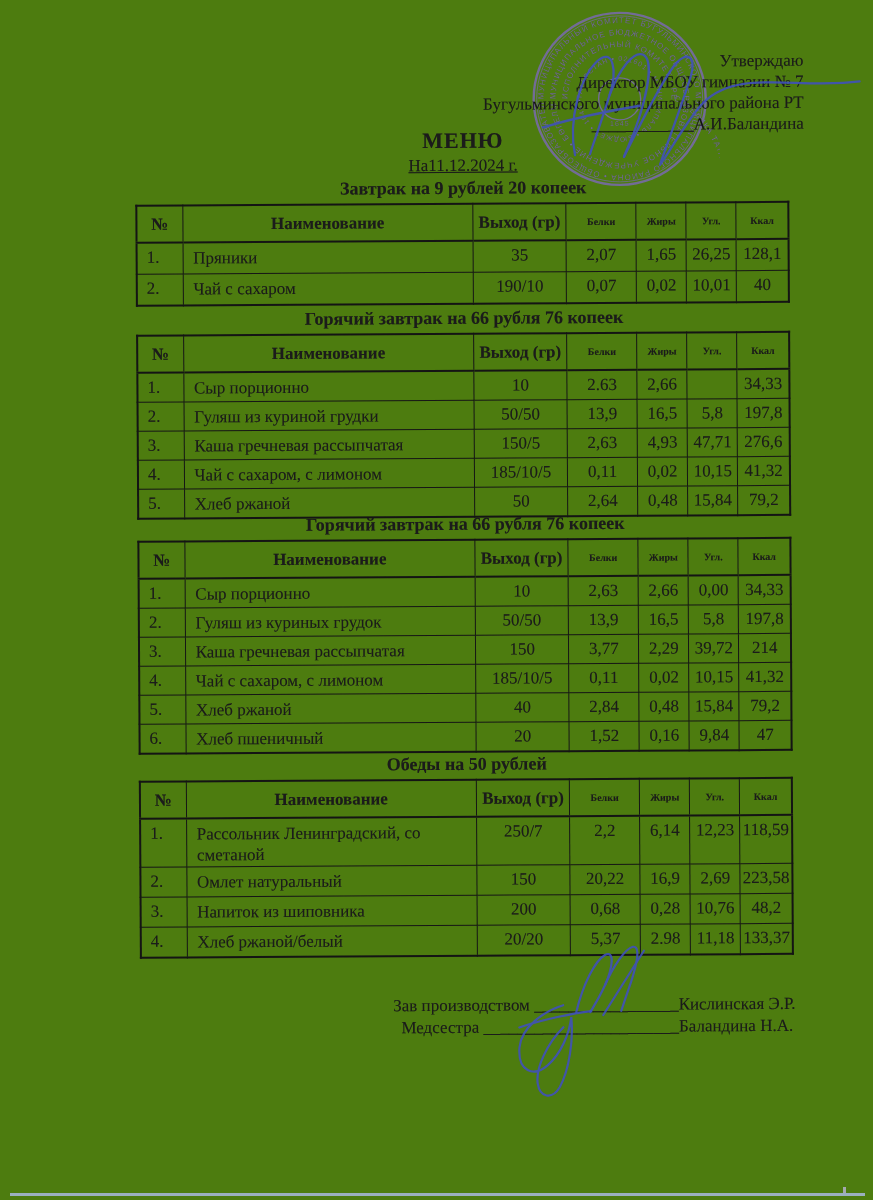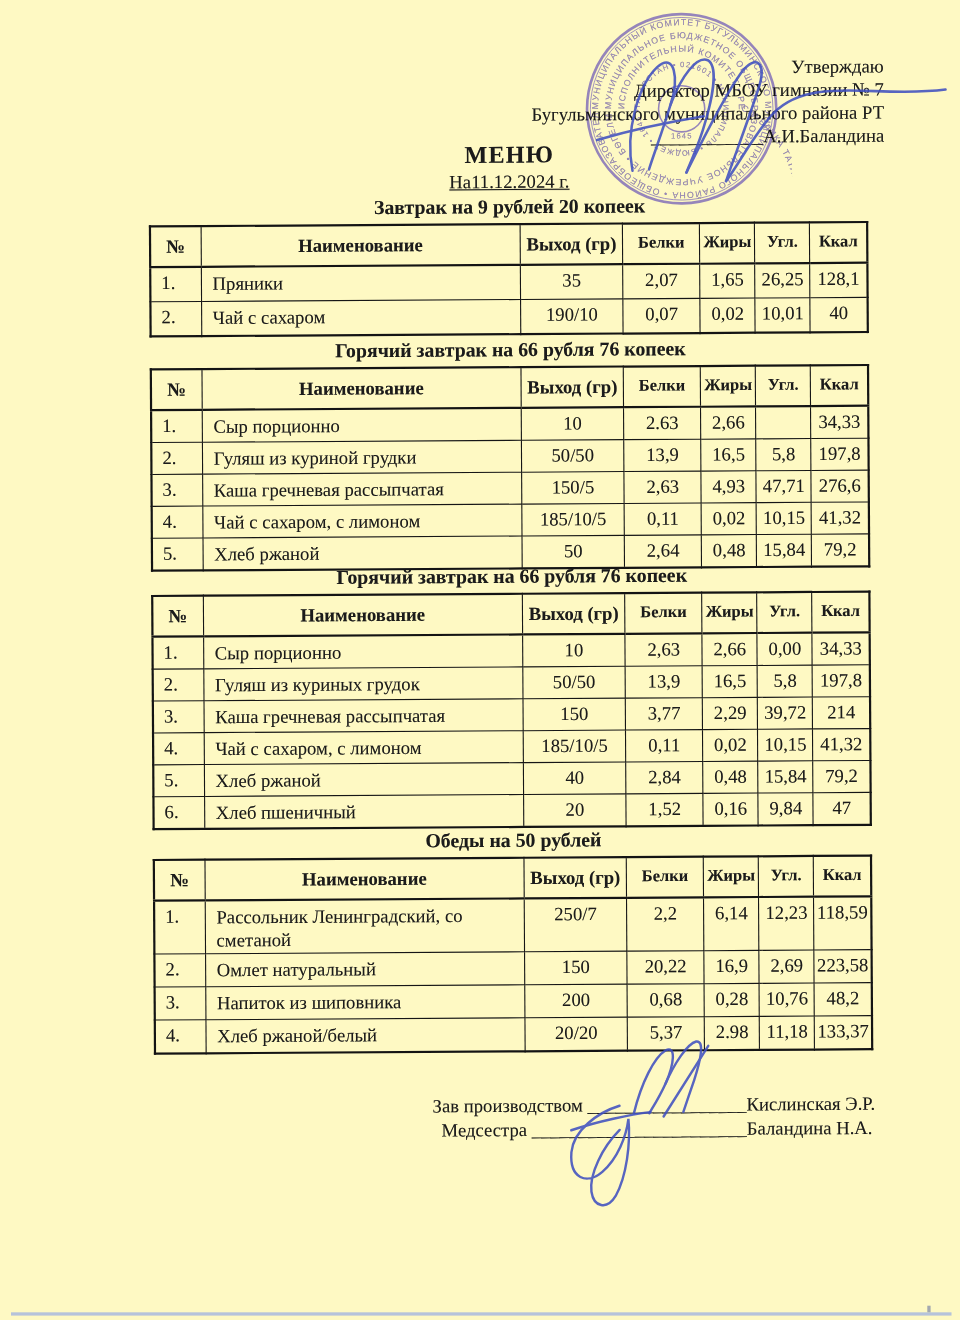--- a/index.html
+++ b/index.html
@@ -1,18 +1,18 @@
 <!DOCTYPE html>
 <html><head>
 <meta charset="utf-8">
 <style>
   html,body{margin:0;padding:0;background:#f4f4f2;}
   .page{
     position:relative;width:873px;height:1200px;margin:0 auto;
-    background:#fef9c3;overflow:hidden;
+    background:#4d7c0f;overflow:hidden;
     font-family:"Liberation Serif","DejaVu Serif",serif;
     color:#1b1b1b;
   }
   .scan{
     position:absolute;inset:0;
     transform:rotate(-0.35deg);transform-origin:50% 40%;
     text-shadow:0 0 .5px rgba(25,25,25,.35);
   }
   
   .approval{
@@ -30,21 +30,21 @@
   .menu-date span{text-decoration:underline;margin-top:19px;}
   
   .sec{position:absolute;left:137px;width:656px;z-index:2;}
   .sec-1{top:177px;} .sec-2{top:307px;} .sec-3{top:513px;} .sec-4{top:753px;}
   .tbl-title{font-size:18px;font-weight:bold;text-align:center;margin:0 0 4px 0;line-height:22px;}
   table{border-collapse:collapse;table-layout:fixed;width:654px;background:transparent;}
   th,td{border:1.6px solid #161616;overflow:hidden;}
   table{border:2.2px solid #141414;}
   thead th{height:33px;font-weight:bold;vertical-align:middle;border-bottom:2px solid #141414;}
   th.h-big{font-size:17px;}
-  th.h-small{font-size:15px;border-radius:17px;}
+  th.h-small{font-size:10px;border-radius:17px;}
   td{font-size:17px;vertical-align:top;padding-top:4px;}
   td.col-num{text-align:left;padding-left:9px;}
   td.col-name{text-align:left;padding-left:10px;padding-right:6px;line-height:21px;}
   td.col-out,td.col-protein,td.col-fat,td.col-carb,td.col-kcal{text-align:center;}
   .t-1 td{height:25px;}
   .t-2 td{height:23px;}
   .t-3 td{height:23px;}
   .t-4 td{height:24px;}
   
   .footer-line{position:absolute;font-size:17px;z-index:2;white-space:nowrap;}

